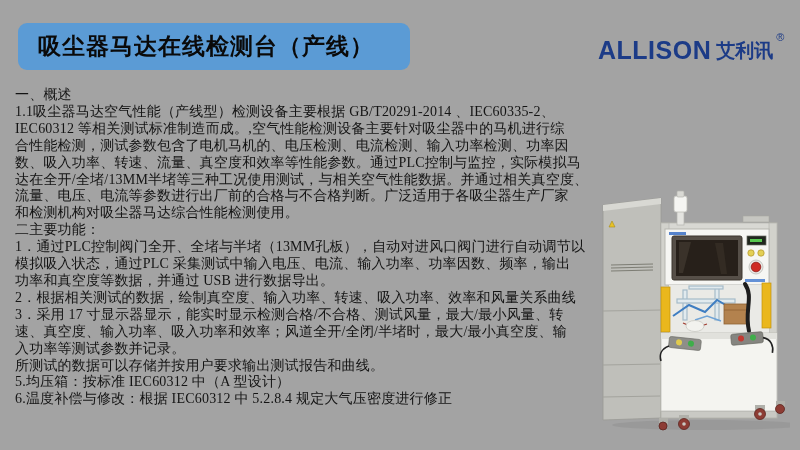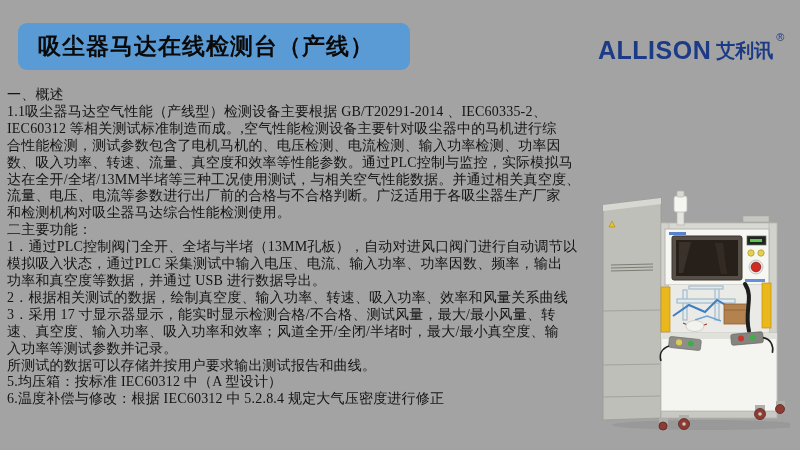--- a/index.html
+++ b/index.html
@@ -52,21 +52,21 @@
   }
   .logo .logo-r {
     font-size: 11px;
     font-weight: 400;
     margin-left: 3px;
     position: relative;
     top: -14px;
   }
   .body-text {
     position: absolute;
-    left: 7px;
+    left: 15px;
     top: 87px;
     width: 585px;
     font-size: 14px;
     line-height: 16.9px;
     color: #141414;
     white-space: pre;
     letter-spacing: 0.2px;
   }
   .machine {
     position: absolute;

